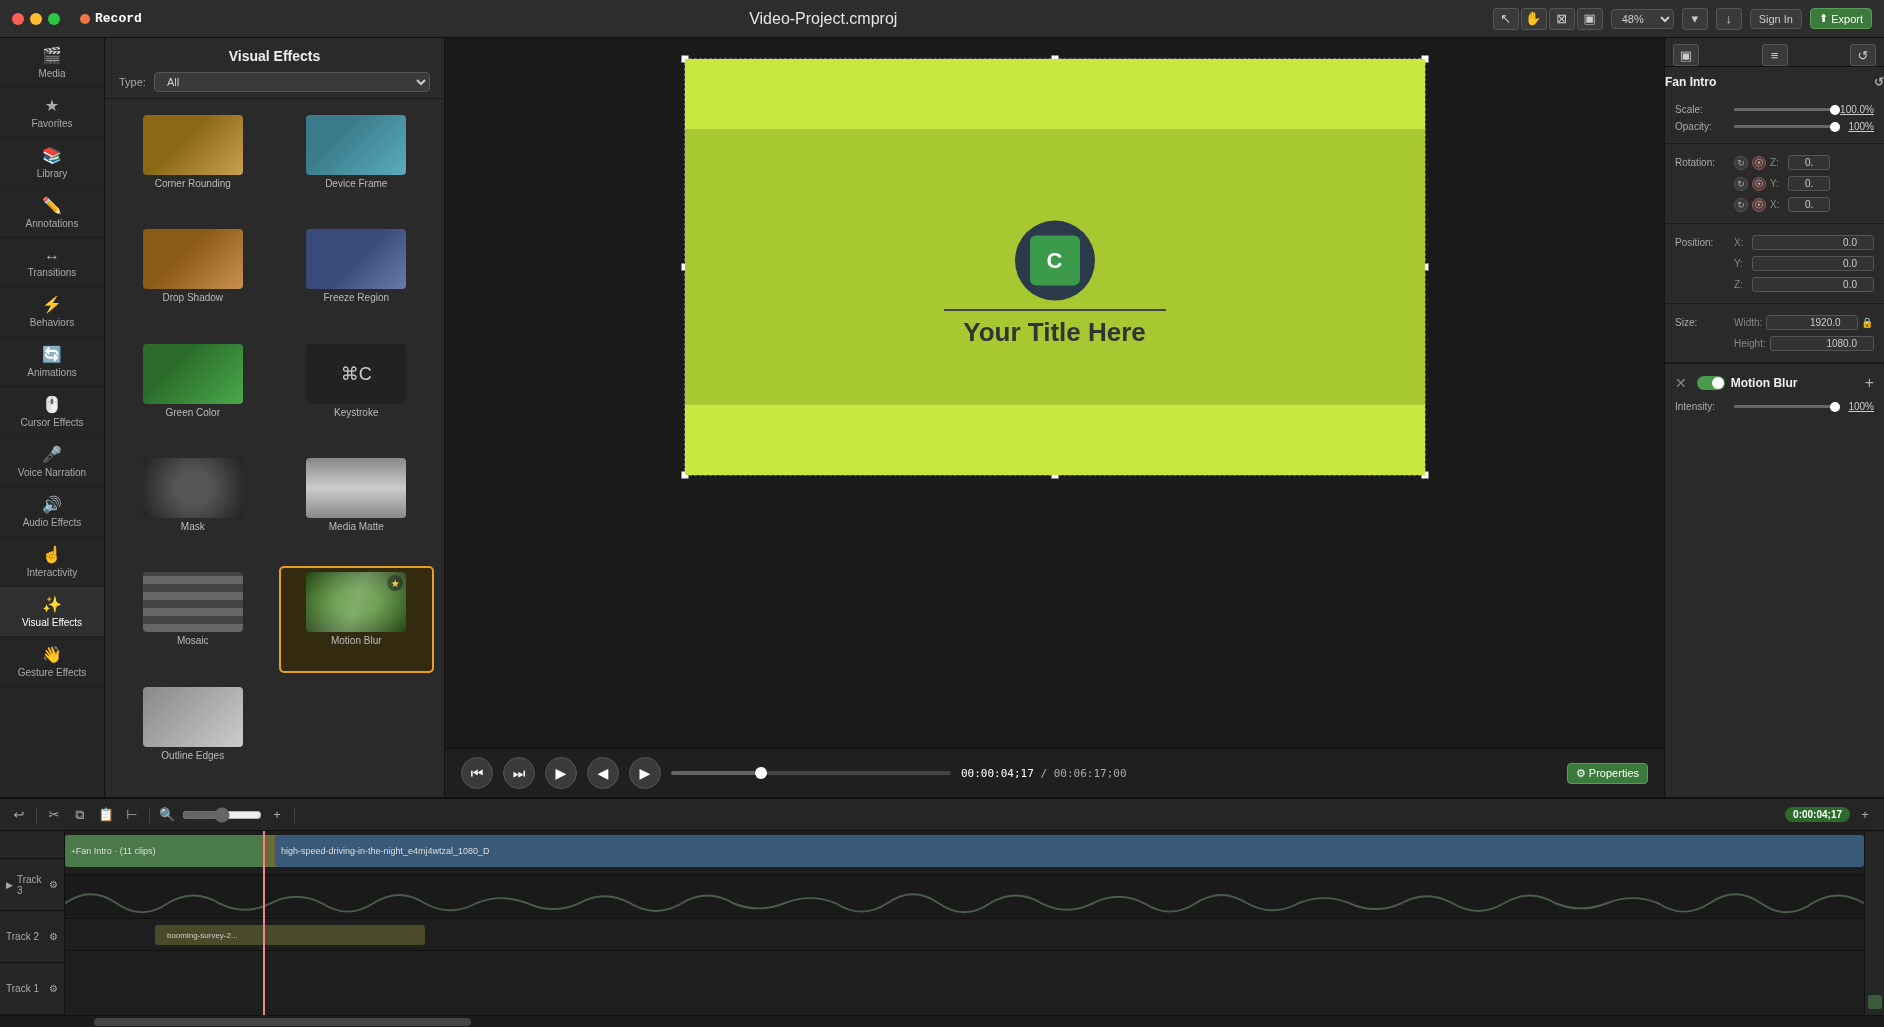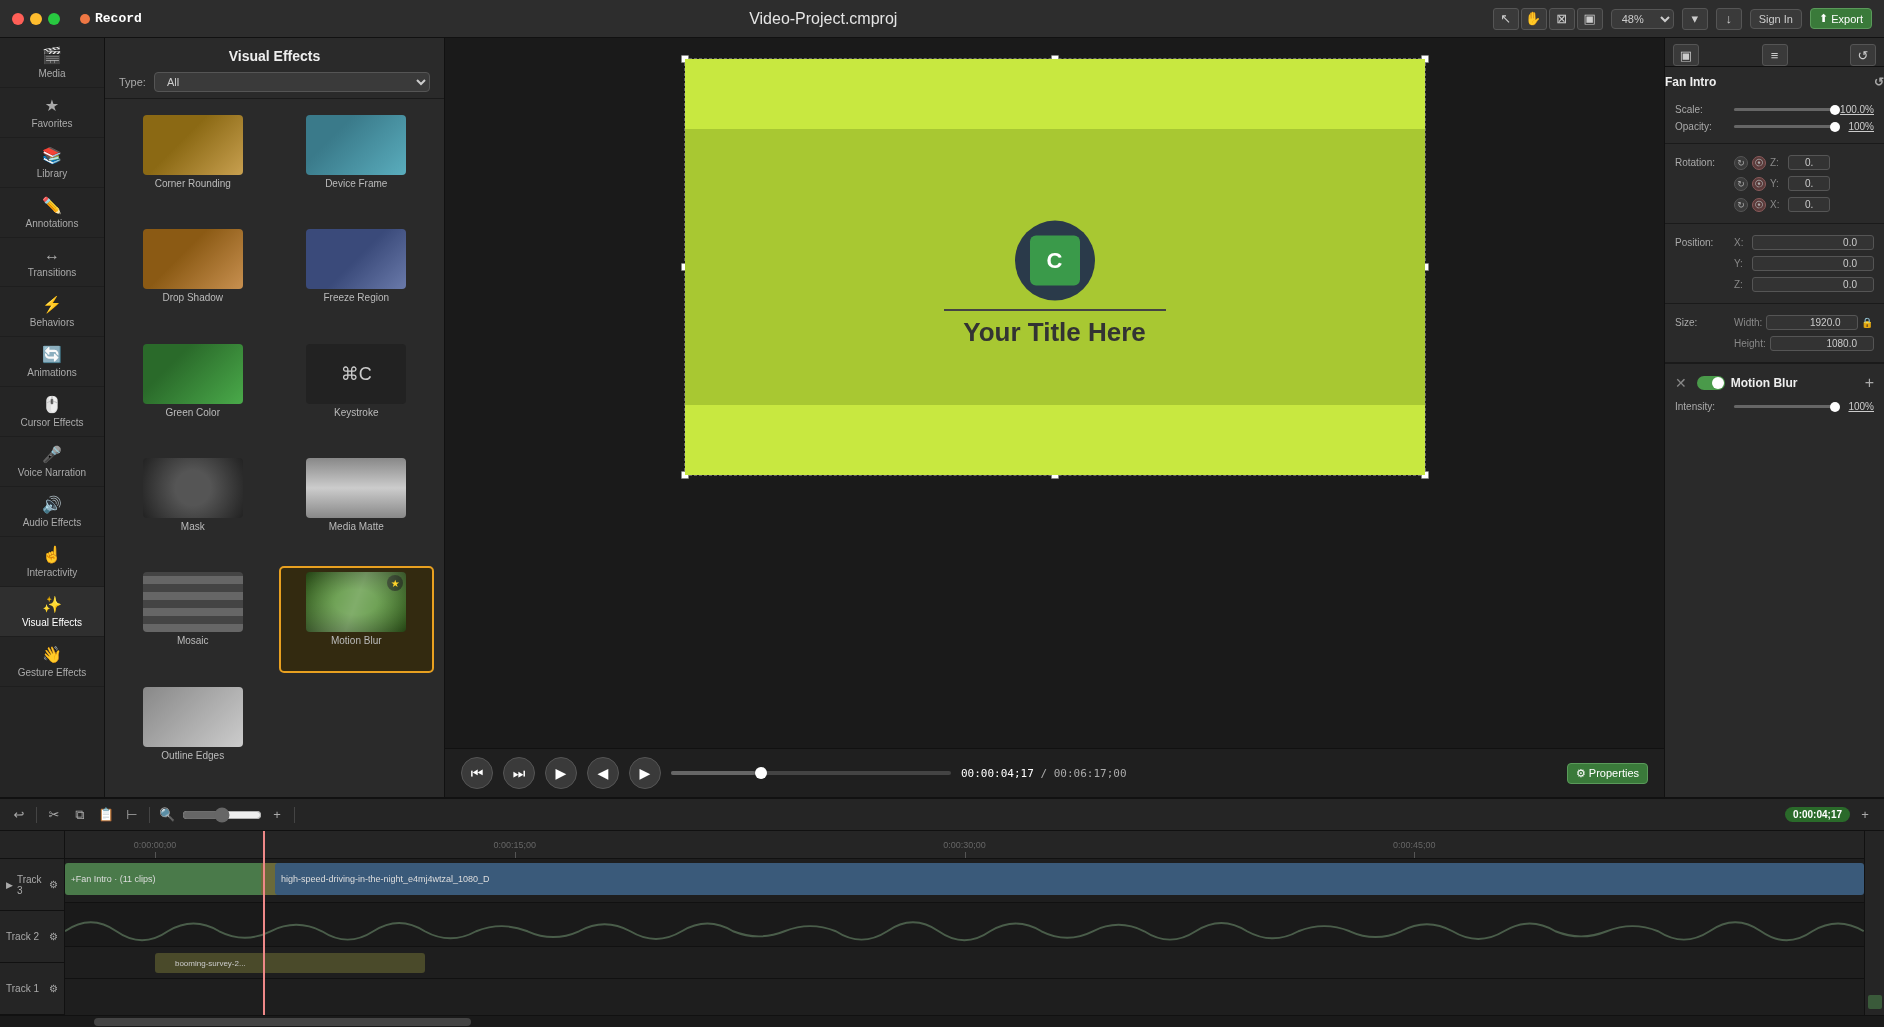--- a/index.html
+++ b/index.html
@@ -743,31 +743,20 @@
         <span style="margin-left:auto; cursor:pointer; font-size:10px;">⚙</span>
       </div>
       <div class="tl-track-label">
         <span>Track 1</span>
         <span style="margin-left:auto; cursor:pointer; font-size:10px;">⚙</span>
       </div>
     </div>
 
     <div class="timeline-content">
 
-      <div class="tl-time-ruler">
-        <span class="tl-time-label" style="left:5%;">0:00:00;00</span>
-        <span class="tl-time-label" style="left:25%;">0:00:15;00</span>
-        <span class="tl-time-label" style="left:50%;">0:00:30;00</span>
-        <span class="tl-time-label" style="left:75%;">0:00:45;00</span>
-
-        <div class="tl-time-tick" style="left:5%;"></div>
-        <div class="tl-time-tick" style="left:25%;"></div>
-        <div class="tl-time-tick" style="left:50%;"></div>
-        <div class="tl-time-tick" style="left:75%;"></div>
-      </div>
 
       <div class="tl-playhead" style="left:11%;"></div>
 
       <div class="tl-track-row">
         <div class="tl-clip tl-clip-fanintro">
           <span style="font-size:8px;">+ </span>
           <span>Fan Intro · (11 clips)</span>
         </div>
         <div class="tl-clip-transition"></div>
         <div class="tl-clip tl-clip-video">
@@ -775,21 +764,21 @@
         </div>
       </div>
 
       <div class="tl-audio-row">
         <svg class="audio-waveform" viewBox="0 0 1400 44" preserveAspectRatio="none">
           <path d="M0,22 Q20,8 40,22 Q60,36 80,22 Q100,10 120,22 Q140,32 160,22 Q180,12 200,22 Q220,35 240,22 Q260,9 280,22 Q300,33 320,22 Q340,14 360,22 Q380,31 400,22 Q420,11 440,22 Q460,34 480,22 Q500,10 520,22 Q540,30 560,22 Q580,14 600,22 Q620,35 640,22 Q660,8 680,22 Q700,36 720,22 Q740,10 760,22 Q780,32 800,22 Q820,12 840,22 Q860,35 880,22 Q900,9 920,22 Q940,33 960,22 Q980,14 1000,22 Q1020,31 1040,22 Q1060,11 1080,22 Q1100,34 1120,22 Q1140,10 1160,22 Q1180,30 1200,22 Q1220,14 1240,22 Q1260,35 1280,22 Q1300,8 1320,22 Q1340,36 1360,22 Q1380,10 1400,22" stroke="#6a8a6a" stroke-width="1.5" fill="none"></path>
         </svg>
       </div>
 
       <div class="tl-bottom-row">
-        <div style="position:absolute; top:6px; left:5%; height:20px; background:#4a4a2a; border-radius:3px; width:15%; display:flex; align-items:center; padding:0 20px;">
+        <div style="position:absolute; top:6px; left:5%; height:20px; background:#4a4a2a; border-radius:3px; width:15%; display:flex; align-items:center; padding:0 12px;">
           <span style="font-size:8px; color:#ccc;">booming-survey-2...</span>
         </div>
       </div>
     </div>
 
     <div style="width:20px; background:#252525; border-left:1px solid #111; display:flex; flex-direction:column; align-items:center; justify-content:flex-end; padding-bottom:4px;">
       <div style="width:14px; height:14px; background:#3a5a3a; border-radius:2px; cursor:pointer; margin-bottom:2px;"></div>
     </div>
   </div>
 

